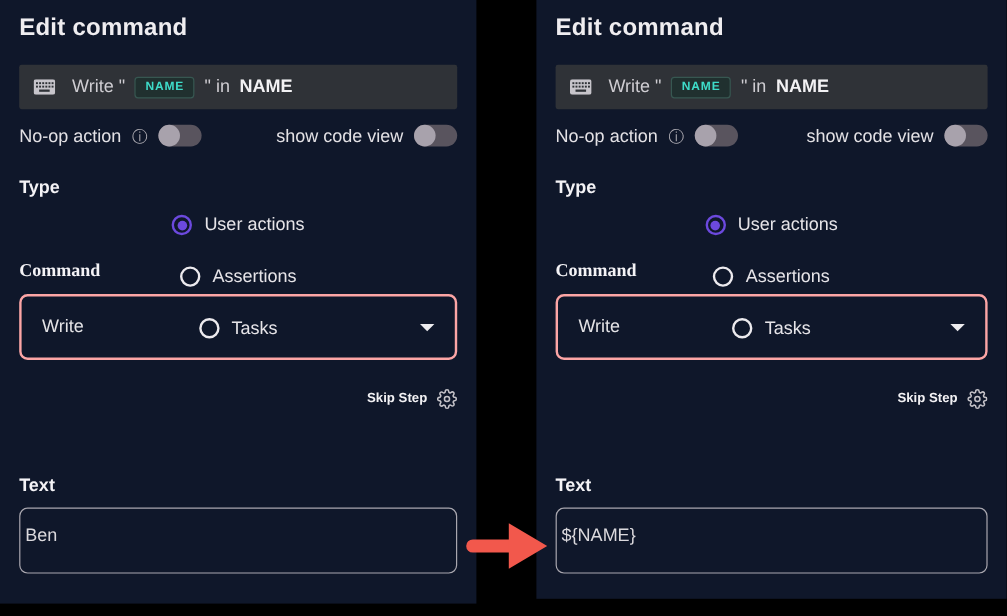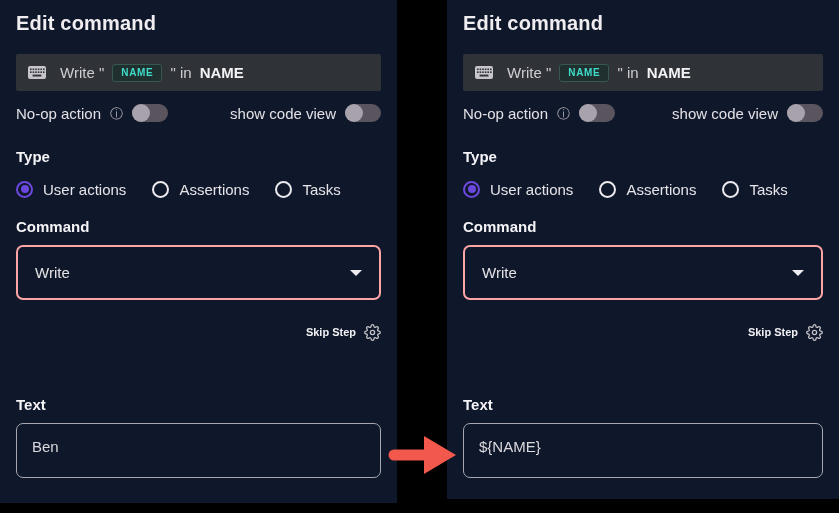--- a/index.html
+++ b/index.html
@@ -30,22 +30,22 @@
   .summary-target{font-weight:700;color:#F3F2F4;}
   .toggle-row{
     margin-top:12px;height:20px;display:flex;align-items:center;justify-content:space-between;
     font-size:15px;color:#E3E1E5;
   }
   .toggle-group{display:flex;align-items:center;gap:9px;}
   .info-glyph{font-size:13px;color:#AEACB3;line-height:1;}
   .toggle{width:36px;height:18px;border-radius:9px;background:#59545E;position:relative;flex:0 0 auto;}
   .toggle .knob{position:absolute;left:0;top:0;width:18px;height:18px;border-radius:50%;background:#A8A2AC;}
   .section-label{margin-top:24px;font-size:15px;font-weight:700;color:#F4F3F6;height:19px;line-height:19px;}
-  .section-label.command{margin-top:18px;}
-  .radio-row{margin-top:13px;height:20px;display:flex;align-items:center;gap:26px;}
+  .section-label.command{margin-top:18px;font-family:Liberation Serif, serif;}
+  .radio-row{margin-top:13px;height:20px;display:flex;align-items:center;gap:26px;flex-direction:column;}
   .radio-option{display:flex;align-items:center;gap:10px;font-size:15px;color:#E6E4E8;cursor:default;}
   .radio{width:13px;height:13px;border-radius:50%;border:2.5px solid #ECEAEE;position:relative;flex:0 0 auto;}
   .radio.selected{border-color:#6C49DE;}
   .radio.selected::after{
     content:"";position:absolute;left:50%;top:50%;transform:translate(-50%,-50%);
     width:8px;height:8px;border-radius:50%;background:#6C49DE;
   }
   .select-box{
     margin-top:9px;height:55px;border:2px solid #fca5a5;border-radius:7px;box-sizing:border-box;
     display:flex;align-items:center;justify-content:space-between;padding:0 17px;
@@ -56,21 +56,21 @@
     border-top:6px solid #EDECEF;
   }
   .skip-row{margin-top:22px;height:20px;display:flex;align-items:center;justify-content:flex-end;gap:8px;}
   .skip-label{font-size:11px;font-weight:700;color:#F2F1F4;}
   .gear{display:flex;align-items:center;color:#C4C2C8;}
   .section-label.text{margin-top:53px;}
   .text-area{
     margin-top:9px;width:100%;height:55px;box-sizing:border-box;resize:none;
     background:transparent;border:1px solid #A9A7AF;border-radius:7px;
     color:#DBD9DD;font-size:15px;font-family:"Liberation Sans", sans-serif;
-    padding:14px 15px;outline:none;display:block;
+    padding:14px 4px;outline:none;display:block;
   }
   .arrow-wrap{position:absolute;left:386px;top:433px;width:76px;height:44px;z-index:5;}
 </style>
 </head>
 <body>
 
 <div class="panel before">
   <div class="title">Edit command</div>
 
   <div class="summary-row">

